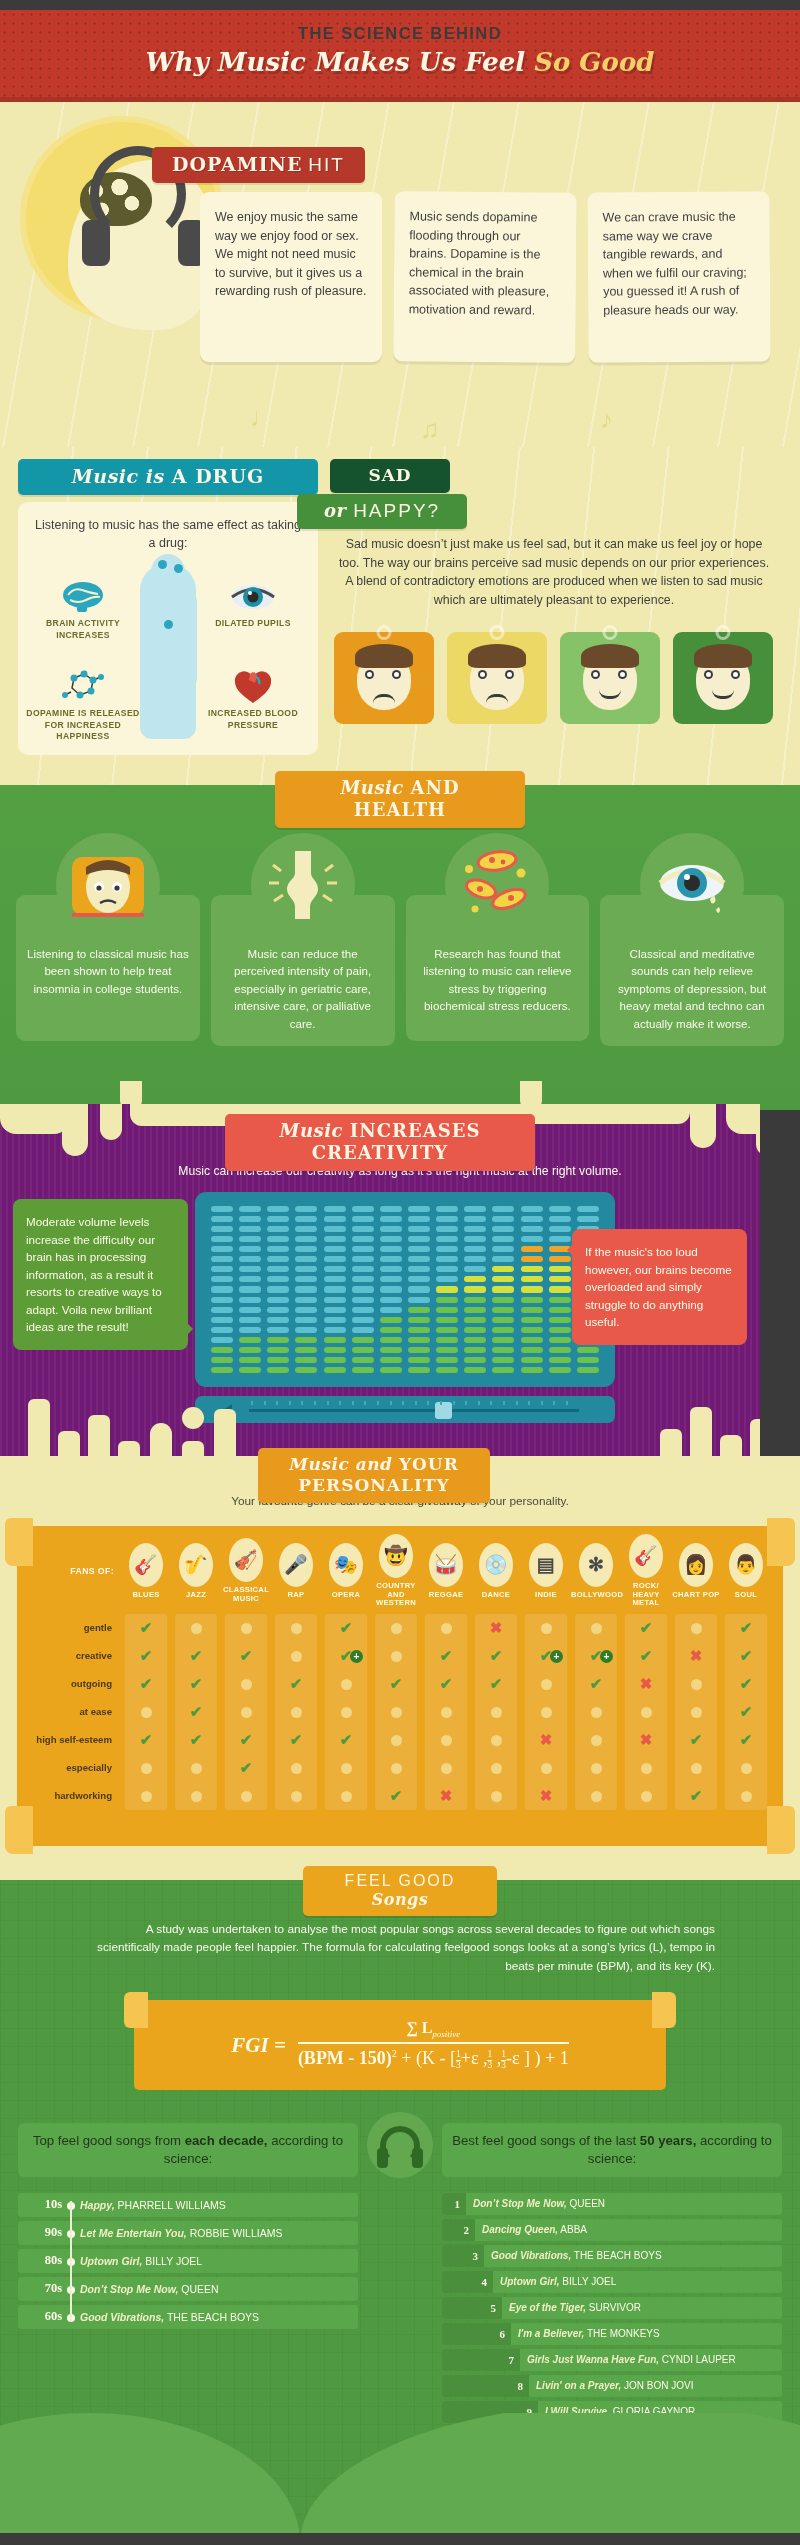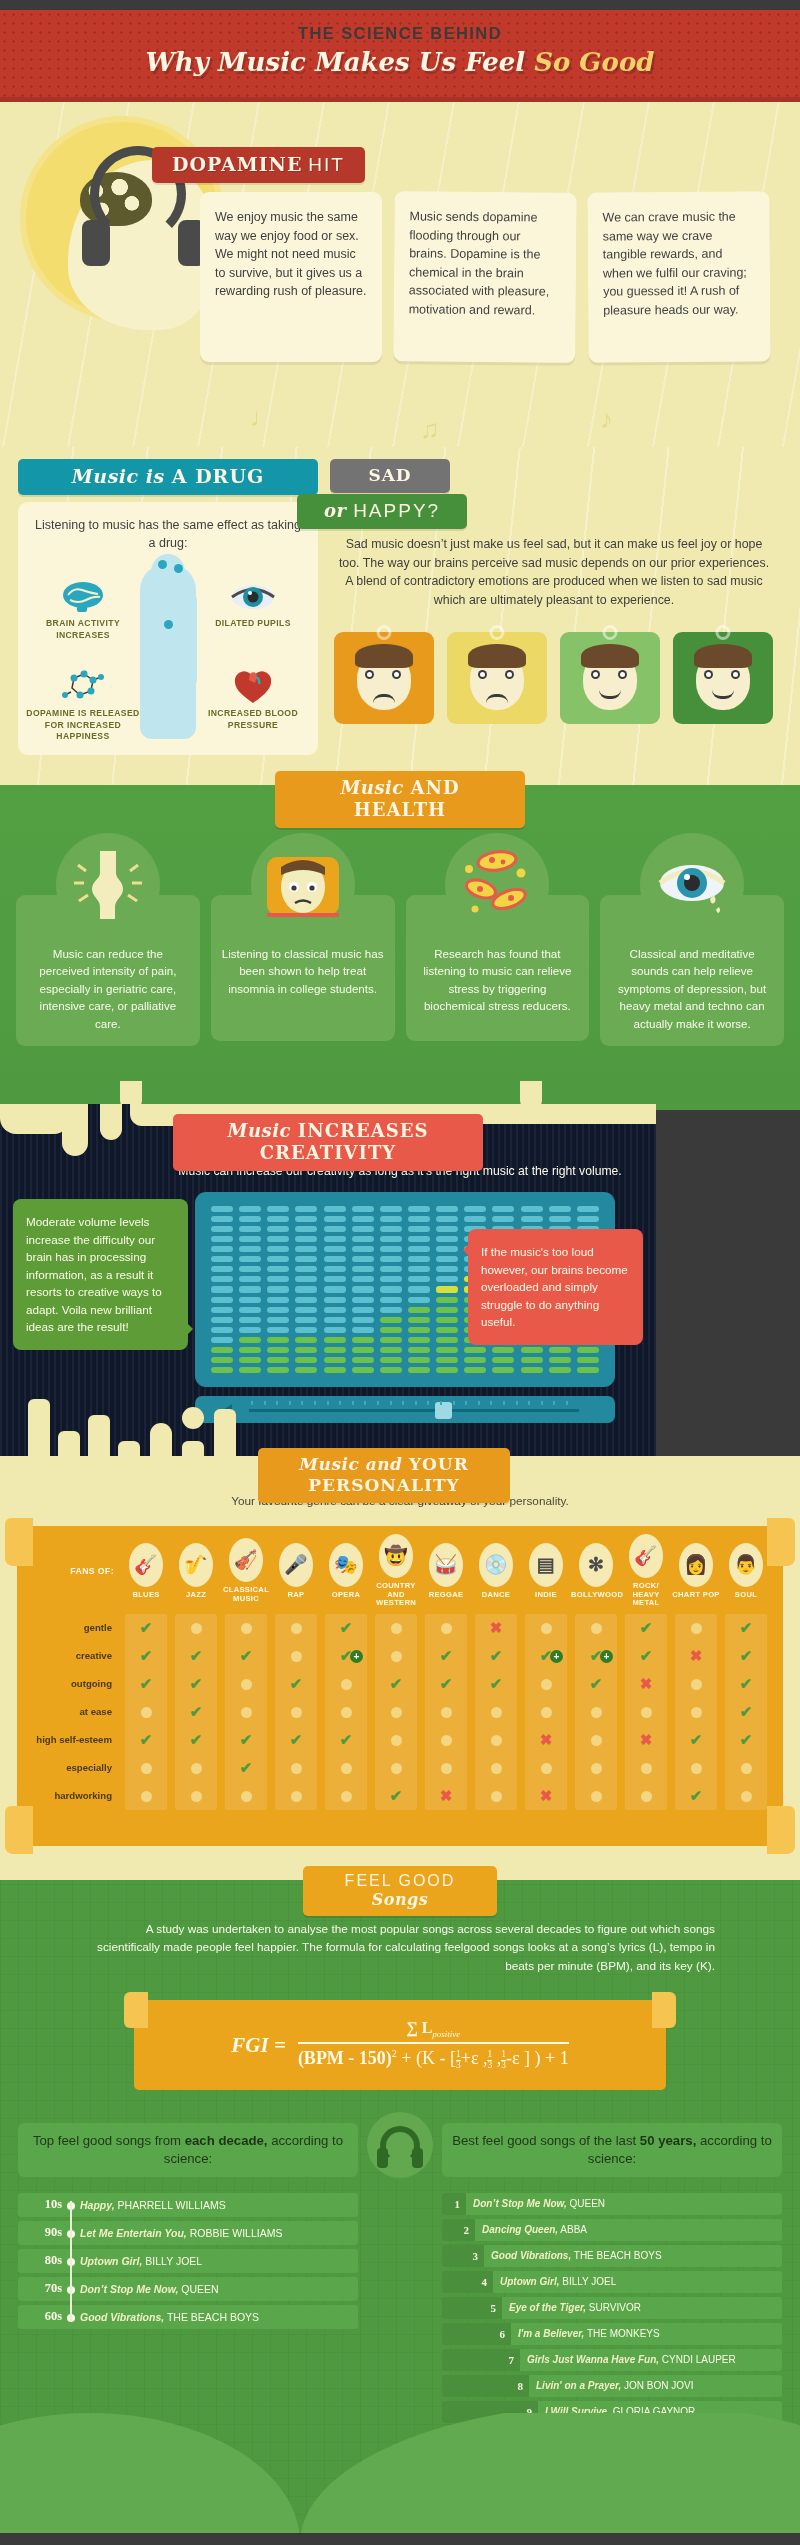--- a/index.html
+++ b/index.html
@@ -120,21 +120,21 @@
     border-radius:26px 26px 12px 12px;
   }
   .body-head{ position:absolute; left:50%; transform:translateX(-50%); top:52px; width:34px; height:36px; background:#bfe6ef; border-radius:50%;}
   .body-arm{ position:absolute; top:92px; width:13px; height:92px; background:#bfe6ef; border-radius:8px;}
   .body-arm.l{ left:122px;} .body-arm.r{ left:166px;}
   .dot-tp{ position:absolute; width:9px; height:9px; border-radius:50%; background:#2aa7bf;}
   .drug-item{ position:absolute; width:118px; text-align:center; }
   .drug-item .lbl{ font-size:8.6px; font-weight:bold; letter-spacing:.4px; color:#6d6a2a; line-height:1.35; margin-top:4px;}
   .ic-circle{ width:46px; height:34px; margin:0 auto; }
 
-  .sad-badge { position:absolute; left:330px; top:12px; width:120px; background:#737373; text-align:center; font-size:17px;}
+  .sad-badge { position:absolute; left:330px; top:12px; width:120px; background:#14532d; text-align:center; font-size:17px;}
   .hap-badge { position:absolute; left:297px; top:47px; width:170px; background:#47903b; text-align:center; font-size:18px;}
   .sad-text{
     position:absolute; left:334px; top:88px; width:440px; text-align:center;
     font-size:12.4px; line-height:1.5; color:#3f3f3f;
   }
   .faces{ position:absolute; left:334px; top:185px; width:440px; display:flex; gap:13px;}
   .facecard{ width:100px; height:92px; border-radius:9px; position:relative; }
   .facecard .hole{ position:absolute; top:-7px; left:50%; transform:translateX(-50%); width:15px; height:15px; border-radius:50%; border:3px solid rgba(255,255,255,.5);}
   .mini-face{ position:absolute; left:50%; transform:translateX(-50%); top:20px; width:54px; height:58px; background:#f7eecd; border-radius:46% 46% 48% 48%;}
   .mini-hair{ position:absolute; left:50%; transform:translateX(-50%); top:12px; width:58px; height:24px; background:#6b4a2b; border-radius:50% 50% 18% 18%;}
@@ -159,22 +159,22 @@
   .health-col{ width:184px; position:relative; }
   .health-circ{ width:104px; height:104px; border-radius:50%; background:#6aab53; margin:0 auto 0; position:relative;}
   .health-card{
     margin-top:-42px; background:#6aab53; border-radius:9px; padding:50px 11px 14px;
     text-align:center; font-size:11.6px; line-height:1.5; color:#fbfbee; min-height:146px;
   }
   .drip{ position:absolute; bottom:-1px; width:22px; height:30px; background:#f0eab0; border-radius:0 0 11px 11px;}
 
   
   .sec-creative{
-    position:absolute; top:1104px; left:0; width:656px; height:355px;
-    background:#0f172a; overflow:hidden;
+    position:absolute; top:1104px; left:0; width:760px; height:355px;
+    background:#701a75; overflow:hidden;
   }
   .sec-creative::before{
     content:""; position:absolute; inset:0;
     background:repeating-linear-gradient(90deg, rgba(255,255,255,.05) 0 2px, transparent 2px 6px);
   }
   .melt{ position:absolute; top:0; left:0; width:800px; height:54px; }
   .melt .blob{ position:absolute; top:0; background:#f0eab0; }
   .creative-badge{ position:absolute; left:calc(50% - 155px); top:10px; width:310px; background:#e8594a; text-align:center; font-size:18px; z-index:4;}
   .creative-sub{
     position:absolute; left:100px; top:60px; width:600px; text-align:center;
@@ -202,21 +202,21 @@
     border-radius:8px; padding:14px 13px; color:#fdfbe8; font-size:11.7px; line-height:1.5;
   }
   .callout-r::after{ content:""; position:absolute; left:-12px; top:14px; border:7px solid transparent; border-right-color:#e8594a;}
   .wavedeco{ position:absolute; bottom:0; left:0; width:800px; height:70px;}
   .wavedeco i{ position:absolute; bottom:0; background:#f0eab0; border-radius:6px 6px 0 0; display:block;}
 
   
   .sec-person{
     position:absolute; top:1456px; left:0; width:800px; height:430px; background:#f0eab0;
   }
-  .person-badge{ position:absolute; left:calc(50% - 142px); top:-8px; width:252px; background:#e79a1c; text-align:center; font-size:17px; z-index:5;}
+  .person-badge{ position:absolute; left:calc(50% - 142px); top:-8px; width:232px; background:#e79a1c; text-align:center; font-size:17px; z-index:5;}
   .person-sub{ position:absolute; left:100px; top:38px; width:600px; text-align:center; font-size:11.8px; color:#4a4a3a;}
   .scroll{
     position:absolute; left:17px; top:70px; width:766px; height:320px;
     background:#eaa51d; border-radius:4px;
   }
   .scroll .curl{ position:absolute; width:28px; height:48px; background:#f5c451; }
   .scroll .curl.tl{ left:-12px; top:-8px; border-radius:6px 0 0 8px;}
   .scroll .curl.tr{ right:-12px; top:-8px; border-radius:0 6px 8px 0;}
   .scroll .curl.bl{ left:-12px; bottom:-8px; border-radius:6px 0 0 8px;}
   .scroll .curl.br{ right:-12px; bottom:-8px; border-radius:0 6px 8px 0;}
@@ -465,43 +465,43 @@
   </div>
 
   <div class="sec-health">
     <div class="badge health-badge">
       <span class="script">Music </span><span class="slab">AND HEALTH</span>
     </div>
     <div class="health-grid">
       <div class="health-col">
         <div class="health-circ">
           <svg width="104" height="104" viewBox="0 0 104 104">
-              <path d="M44 18h16v22c0 6 7 8 7 16s-8 10-8 18v12H44V74c0-8-8-10-8-18s8-10 8-16z" fill="#f3ecbc"></path>
-              <g stroke="#ecdf95" stroke-width="3">
-                <path d="M30 38l-8-6M28 50h-10M32 62l-9 6M74 38l8-6M76 50h10M72 62l9 6"></path>
-              </g>
-            </svg>
-        </div>
-        <div class="health-card">Music can reduce the perceived intensity of pain, especially in geriatric care, intensive care, or palliative care.</div>
-      </div>
-      <div class="health-col">
-        <div class="health-circ">
-          <svg width="104" height="104" viewBox="0 0 104 104">
               <rect x="16" y="24" width="72" height="58" rx="10" fill="#eaa51d"></rect>
               <ellipse cx="52" cy="54" rx="22" ry="26" fill="#f3ecbc"></ellipse>
               <path d="M30 34q22-14 44 0v8q-22-10-44 0z" fill="#6b4a2b"></path>
               <circle cx="43" cy="54" r="5" fill="#fff"></circle>
               <circle cx="61" cy="54" r="5" fill="#fff"></circle>
               <circle cx="43" cy="55" r="2.6" fill="#3a3a3a"></circle>
               <circle cx="61" cy="55" r="2.6" fill="#3a3a3a"></circle>
               <path d="M44 70q8-5 16 0" stroke="#3a3a3a" stroke-width="2.5" fill="none"></path>
               <path d="M16 80h72v4H16z" fill="#e8594a"></path>
             </svg>
         </div>
         <div class="health-card">Listening to classical music has been shown to help treat insomnia in college students.</div>
+      </div>
+      <div class="health-col">
+        <div class="health-circ">
+          <svg width="104" height="104" viewBox="0 0 104 104">
+              <path d="M44 18h16v22c0 6 7 8 7 16s-8 10-8 18v12H44V74c0-8-8-10-8-18s8-10 8-16z" fill="#f3ecbc"></path>
+              <g stroke="#ecdf95" stroke-width="3">
+                <path d="M30 38l-8-6M28 50h-10M32 62l-9 6M74 38l8-6M76 50h10M72 62l9 6"></path>
+              </g>
+            </svg>
+        </div>
+        <div class="health-card">Music can reduce the perceived intensity of pain, especially in geriatric care, intensive care, or palliative care.</div>
       </div>
       <div class="health-col">
         <div class="health-circ">
           <svg width="104" height="104" viewBox="0 0 104 104">
               <g stroke="#e8594a" stroke-width="3">
                 <ellipse cx="52" cy="28" rx="19" ry="9" fill="#f0d544" transform="rotate(-8 52 28)"></ellipse>
                 <ellipse cx="36" cy="56" rx="15" ry="8" fill="#f0d544" transform="rotate(18 36 56)"></ellipse>
                 <ellipse cx="64" cy="66" rx="17" ry="8" fill="#f0d544" transform="rotate(-20 64 66)"></ellipse>
               </g>
               <g fill="#e8594a">

